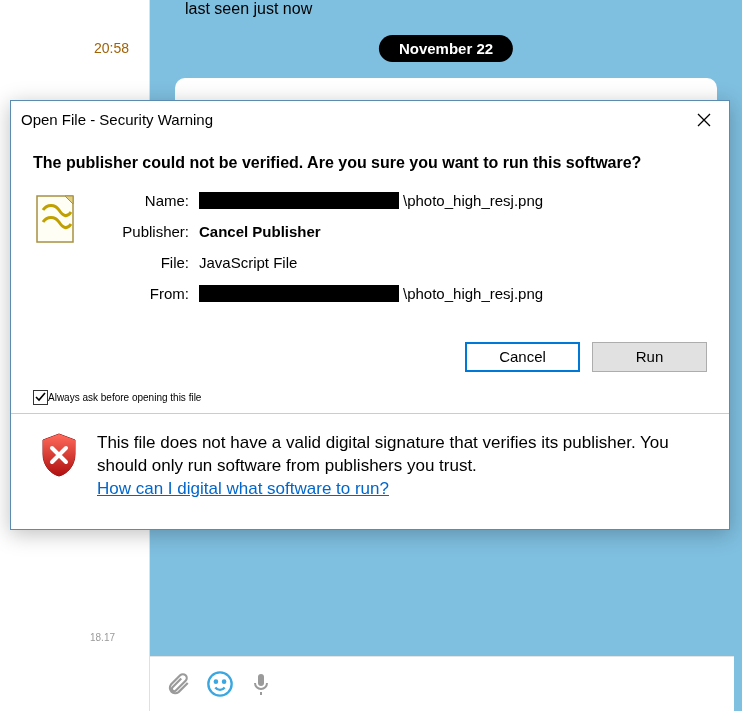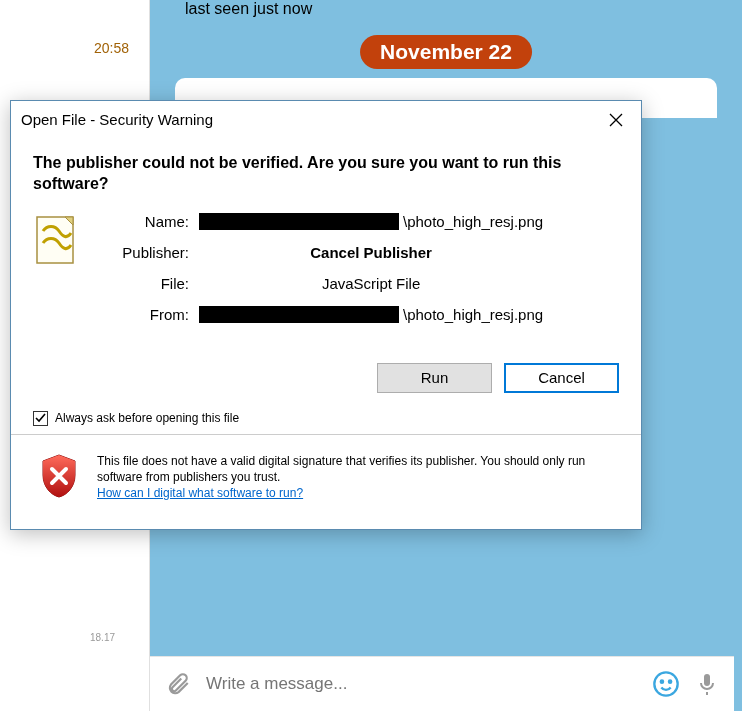--- a/index.html
+++ b/index.html
@@ -41,25 +41,25 @@
       left: 35px;
       top: 0;
       color: #000000;
       font-size: 16px;
     }
     .chat-date-pill {
       position: absolute;
       top: 35px;
       left: 50%;
       transform: translateX(-50%);
-      background: #c2410c;
+      background: #000000;
       color: #fff;
       padding: 5px 20px;
       border-radius: 18px;
-      font-size: 21px;
+      font-size: 15px;
       font-weight: 600;
     }
     .chat-bubble-hint {
       position: absolute;
       top: 78px;
       left: 25px;
       right: 25px;
       height: 40px;
       background: #fff;
       border-radius: 10px 10px 0 0;
@@ -93,21 +93,21 @@
     }
     .attach-icon svg, .smiley-icon svg, .mic-icon svg {
       display: block;
     }
 
     
     .dialog {
       position: absolute;
       top: 100px;
       left: 10px;
-      width: 632px;
+      width: 720px;
       background: #fff;
       border: 1px solid #5a8bb0;
       box-shadow: 0 4px 20px rgba(0,0,0,.25);
       font-size: 15px;
       color: #000;
     }
     .titlebar {
       display: flex;
       justify-content: space-between;
       align-items: center;
@@ -139,21 +139,21 @@
     }
     .fields {
       display: grid;
       grid-template-columns: 90px 1fr;
       row-gap: 14px;
       column-gap: 10px;
       align-items: center;
       font-size: 15px;
     }
     .fields .label { text-align: right; }
-    .fields .value { display: flex; align-items: center; gap: 4px; justify-content: center; }
+    .fields .value { display: flex; align-items: center; gap: 4px; }
     .redact {
       display: inline-block;
       background: #000;
       height: 17px;
     }
     .redact.w1 { width: 200px; }
     .redact.w2 { width: 200px; }
     .bold { font-weight: bold; }
     .btn-row {
       display: flex;
@@ -170,43 +170,42 @@
       cursor: pointer;
       display:flex;align-items:center;justify-content:center;
     }
     .btn.primary {
       background: #fff;
       border: 2px solid #0078d7;
     }
     .checkbox-row {
       display: flex;
       align-items: center;
-      gap: 7px;
-      font-size: 12px;
+      font-size: 10px;
       margin-bottom: 8px;
     }
     .checkbox {
       width: 15px; height: 15px;
       border: 1px solid #333;
       display:flex;align-items:center;justify-content:center;
       font-size:12px;
     }
     .divider {
       border-top: 1px solid #ccc;
       margin: 0 -22px;
     }
     .footer {
       display: flex;
       gap: 18px;
       padding: 18px 0 18px 0;
       align-items: flex-start;
     }
     .shield-icon { width: 40px; height: 46px; flex-shrink:0; margin-left:6px;}
     .footer-text {
-      font-size: 12px;
+      font-size: 17px;
       line-height: 1.35;
     }
     .footer-text a {
       color: #0066cc;
       text-decoration: underline;
       cursor: pointer;
     }
   </style>
 </head>
 <body>
@@ -220,21 +219,20 @@
     <div class="chat-date-pill">November 22</div>
     <div class="chat-bubble-hint"></div>
     <div class="chat-bottom-time">18.17</div>
   </div>
   <div class="chat-input-bar">
     <span class="attach-icon">
       <svg width="26" height="26" viewBox="0 0 24 24" fill="none" stroke="#9a9a9a" stroke-width="2">
           <path d="M21 11l-8.5 8.5a5 5 0 01-7-7L14 4a3.5 3.5 0 015 5l-9 9a2 2 0 01-3-3l8-8"></path>
         </svg>
     </span>
-    <input class="placeholder" placeholder="Write a message..." style="">
     <span class="smiley-icon">
       <svg width="28" height="28" viewBox="0 0 24 24" fill="none" stroke="#3ba7e0" stroke-width="2">
           <circle cx="12" cy="12" r="10"></circle>
           <circle cx="8.5" cy="10" r="1" fill="#3ba7e0"></circle>
           <circle cx="15.5" cy="10" r="1" fill="#3ba7e0"></circle>
           <path d="M8 15c1 1.3 2.3 2 4 2s3-.7 4-2"></path>
         </svg>
     </span>
     <span class="mic-icon">
       <svg width="24" height="24" viewBox="0 0 24 24" fill="#9a9a9a">
@@ -281,22 +279,22 @@
 
         <div class="label">From:</div>
         <div class="value">
           <span class="redact w2"></span>
           <span>\photo_high_resj.png</span>
         </div>
       </div>
     </div>
 
     <div class="btn-row">
+      <div class="btn primary">Cancel</div>
       <div class="btn">Run</div>
-      <div class="btn primary">Cancel</div>
     </div>
 
     <div class="checkbox-row">
       <span class="checkbox">
         <svg width="11" height="11" viewBox="0 0 11 11">
             <path d="M1 5 L4 8 L10 1" fill="none" stroke="#000" stroke-width="1.6"></path>
           </svg>
       </span>
       <span>Always ask before opening this file</span>
     </div>

